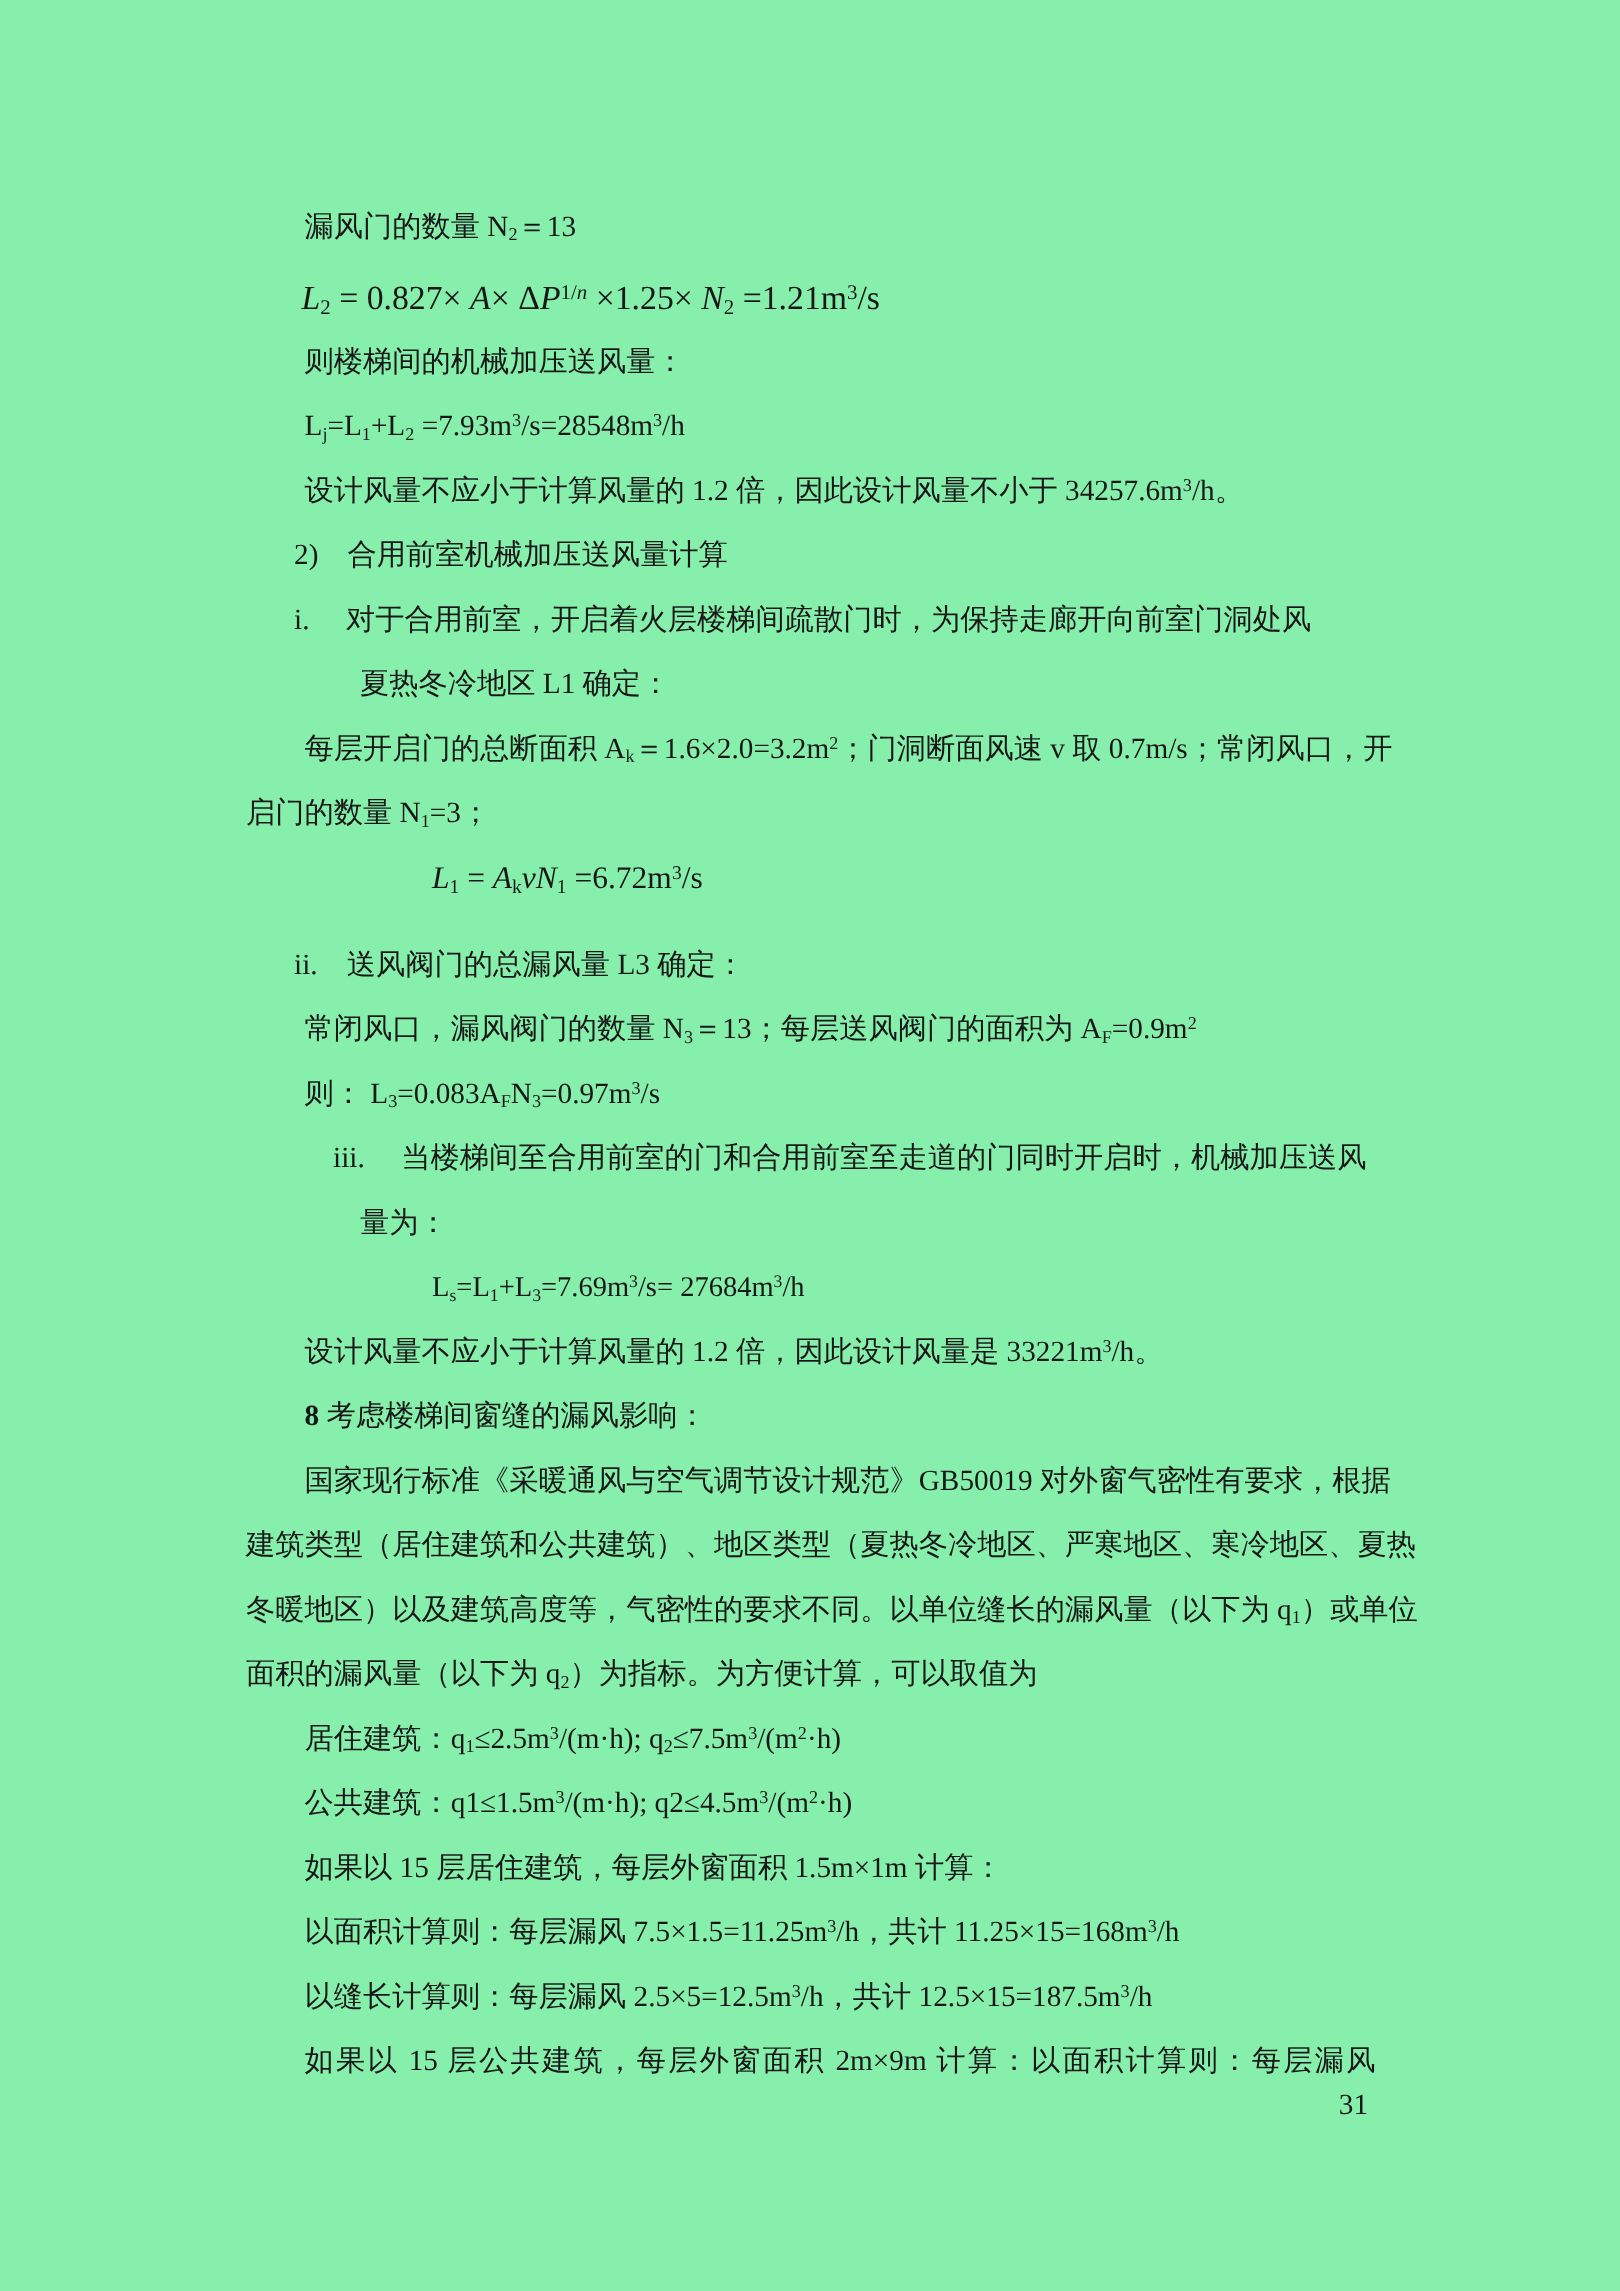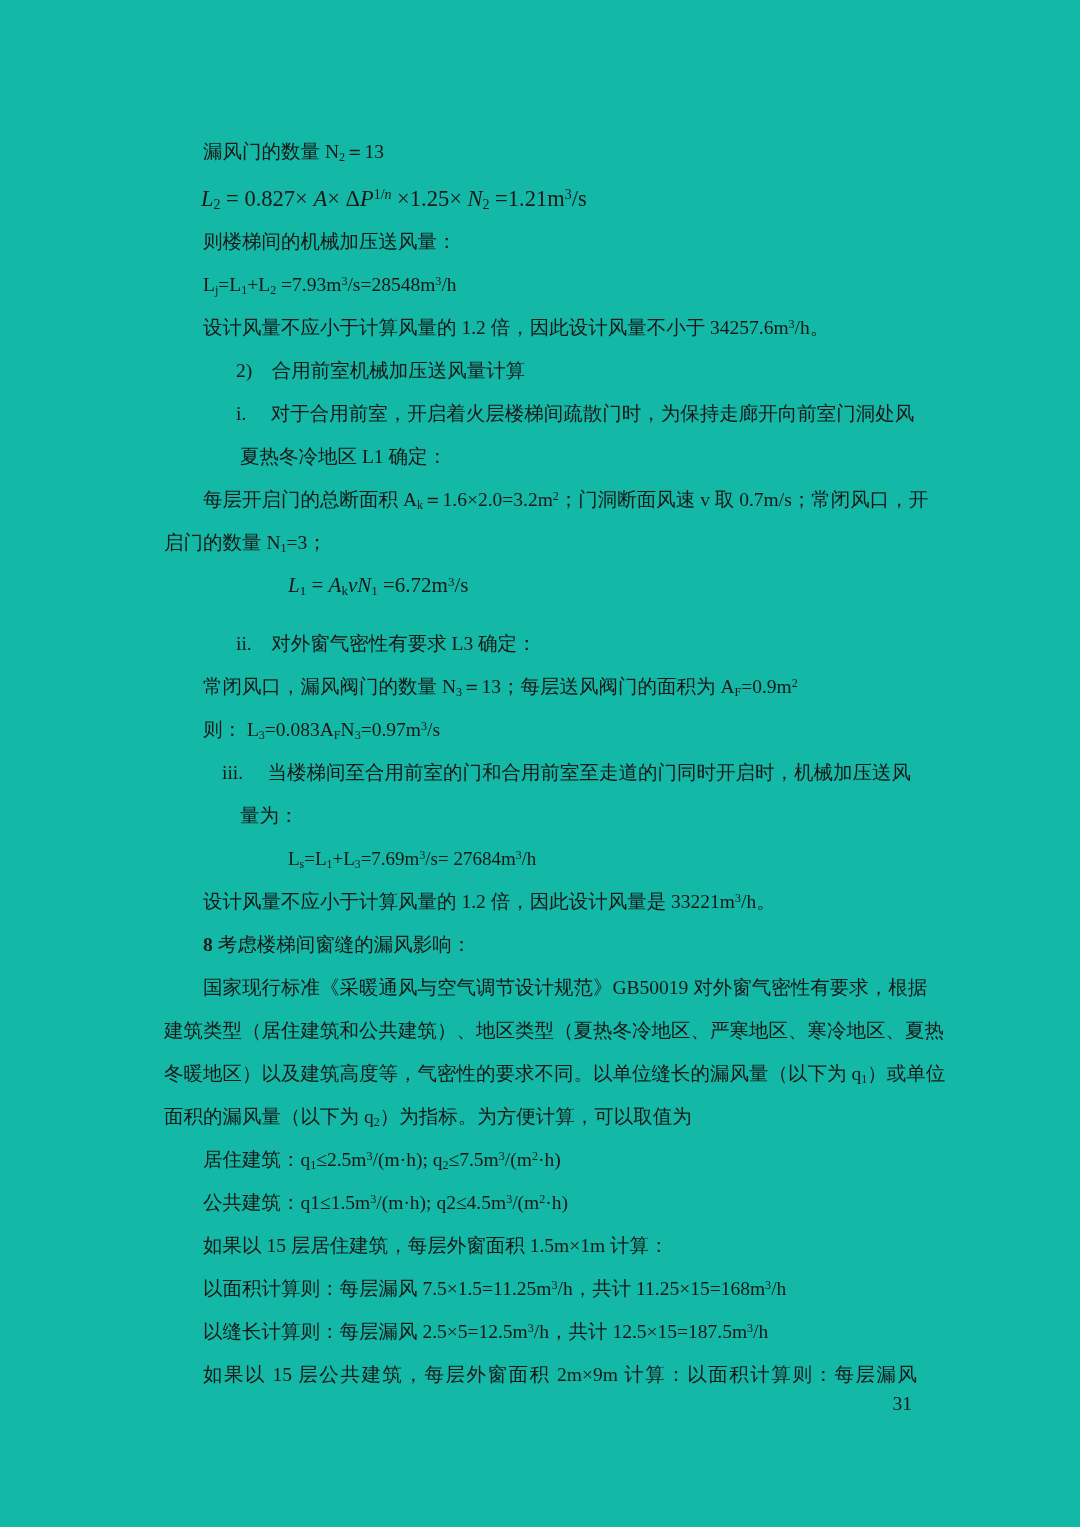--- a/index.html
+++ b/index.html
@@ -1,35 +1,35 @@
 <!DOCTYPE html>
 <html><head>
 <meta charset="utf-8">
 <style>
   html,body{margin:0;padding:0;background:#ffffff;}
   .page{
     position:relative;
     width:1080px;height:1527px;
-    background:#14b8a6;
+    background:#86efac;
     color:#181818;
     font-family:"Liberation Serif","DejaVu Serif",serif;
     font-size:19.5px;
     overflow:hidden;
   }
   .content{
     padding:130px 163px 0 164px;
   }
   .line{
     line-height:43px;
     white-space:nowrap;
   }
   
   .l0  {margin-left:0;}
   .i1  {margin-left:39px;}     
-  .i2  {margin-left:72px;}     
+  .i2  {margin-left:32px;}     
   .i2a {margin-left:58px;}     
   .i2c {margin-left:76px;}     
   
   .fml2{margin-left:37px;font-size:22.5px;margin-top:4px;}
   .fml1{margin-left:124px;font-size:21px;margin-bottom:15px;}
   .fmlp{margin-left:124px;font-size:19px;}
   .jlast{
     white-space:normal;
     text-align:justify;
     text-align-last:justify;
@@ -56,21 +56,21 @@
     <div class="line fml2"><i>L</i><sub>2</sub> = 0.827× <i>A</i>× Δ<i>P</i><sup>1/<i>n</i></sup> ×1.25× <i>N</i><sub>2</sub> =1.21m<sup>3</sup>/s</div>
     <div class="line i1">则楼梯间的机械加压送风量：</div>
     <div class="line i1">L<sub>j</sub>=L<sub>1</sub>+L<sub>2</sub> =7.93m<sup>3</sup>/s=28548m<sup>3</sup>/h</div>
     <div class="line i1">设计风量不应小于计算风量的 1.2 倍，因此设计风量不小于 34257.6m<sup>3</sup>/h。</div>
     <div class="line i2">2)　合用前室机械加压送风量计算</div>
     <div class="line i2">i.　 对于合用前室，开启着火层楼梯间疏散门时，为保持走廊开向前室门洞处风</div>
     <div class="line i2c">夏热冬冷地区 L1 确定：</div>
     <div class="line i1">每层开启门的总断面积 A<sub>k</sub>＝1.6×2.0=3.2m<sup>2</sup>；门洞断面风速 v 取 0.7m/s；常闭风口，开</div>
     <div class="line l0">启门的数量 N<sub>1</sub>=3；</div>
     <div class="line fml1"><i>L</i><sub>1</sub> = <i>A</i><sub>k</sub><i>vN</i><sub>1</sub> =6.72m<sup>3</sup>/s</div>
-    <div class="line i2">ii.　对外窗气密性有要求 L3 确定：</div>
+    <div class="line i2">ii.　送风阀门的总漏风量 L3 确定：</div>
     <div class="line i1">常闭风口，漏风阀门的数量 N<sub>3</sub>＝13；每层送风阀门的面积为 A<sub>F</sub>=0.9m<sup>2</sup></div>
     <div class="line i1">则： L<sub>3</sub>=0.083A<sub>F</sub>N<sub>3</sub>=0.97m<sup>3</sup>/s</div>
     <div class="line i2a">iii.　 当楼梯间至合用前室的门和合用前室至走道的门同时开启时，机械加压送风</div>
     <div class="line i2c">量为：</div>
     <div class="line fmlp">L<sub>s</sub>=L<sub>1</sub>+L<sub>3</sub>=7.69m<sup>3</sup>/s= 27684m<sup>3</sup>/h</div>
     <div class="line i1">设计风量不应小于计算风量的 1.2 倍，因此设计风量是 33221m<sup>3</sup>/h。</div>
     <div class="line i1"><b>8</b> 考虑楼梯间窗缝的漏风影响：</div>
     <div class="line i1">国家现行标准《采暖通风与空气调节设计规范》GB50019 对外窗气密性有要求，根据</div>
     <div class="line l0">建筑类型（居住建筑和公共建筑）、地区类型（夏热冬冷地区、严寒地区、寒冷地区、夏热</div>
     <div class="line l0">冬暖地区）以及建筑高度等，气密性的要求不同。以单位缝长的漏风量（以下为 q<sub>1</sub>）或单位</div>

